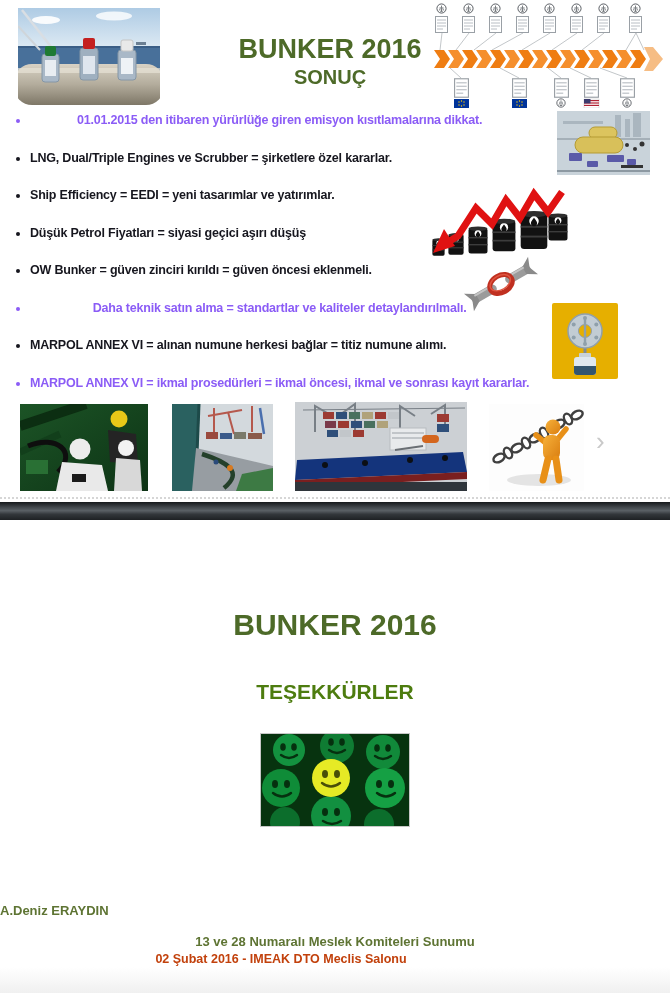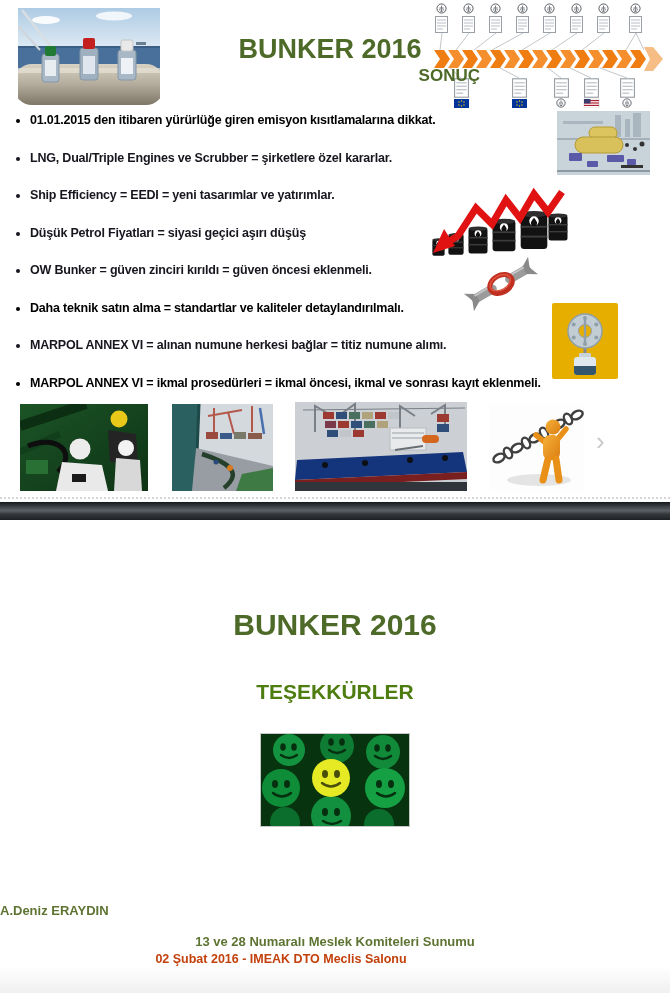--- a/index.html
+++ b/index.html
@@ -2,28 +2,28 @@
 <html><head>
 <meta charset="utf-8">
 <style>
   html,body{margin:0;padding:0;}
   .page{position:relative;width:670px;height:993px;background:#fff;overflow:hidden;
         font-family:"Liberation Sans", sans-serif;padding-left:31px;}
   
   .slide1{position:absolute;top:0;left:0;width:670px;height:500px;background:#fff;}
   .s1-title{position:absolute;top:34px;left:180px;width:300px;text-align:center;
             color:#4d6a28;font-weight:bold;font-size:27px;letter-spacing:0px;z-index:2;}
-  .s1-sub{position:absolute;top:66px;left:180px;width:300px;text-align:right;
-          color:#4d6a28;font-weight:bold;font-size:17px;z-index:2;}
+  .s1-sub{position:absolute;top:66px;left:180px;width:300px;text-align:center;
+          color:#4d6a28;font-weight:bold;font-size:20px;z-index:2;}
   ul.bullets{position:absolute;top:110px;left:14px;margin:0;padding:0 0 0 16px;
              list-style-type:disc;z-index:3;}
   ul.bullets li{font-weight:bold;font-size:12.5px;letter-spacing:-0.2px;
                 line-height:21px;margin-bottom:16.5px;white-space:nowrap;}
   ul.bullets li.dark{color:#16161e;}
-  ul.bullets li.red{color:#000000;}
+  ul.bullets li.red{color:#8b5cf6;text-align:center;}
   .img-abs{position:absolute;z-index:1;}
   .carousel-next{position:absolute;left:596px;top:428px;font-size:26px;color:#c9c9c9;
                  line-height:26px;z-index:2;cursor:pointer;background:none;border:none;padding:0;}
   .slide-sep-dots{position:absolute;top:497px;left:0;width:670px;height:0;
                   border-top:2px dotted #d6d6d6;z-index:1;}
   
   .divider{position:absolute;top:502px;left:0;width:670px;height:18px;z-index:4;
            background:linear-gradient(180deg,#15181b 0%,#43484d 30%,#5a6065 48%,#33373b 68%,#1e2124 100%);}
   
   .slide2{position:absolute;top:520px;left:0;width:670px;height:473px;background:#fff;}
@@ -213,21 +213,21 @@
     </div>
 
     <ul class="bullets">
         <li class="red">01.01.2015 den itibaren yürürlüğe giren emisyon kısıtlamalarına dikkat.</li>
         <li class="dark">LNG, Dual/Triple Engines ve Scrubber = şirketlere özel kararlar.</li>
         <li class="dark">Ship Efficiency = EEDI = yeni tasarımlar ve yatırımlar.</li>
         <li class="dark">Düşük Petrol Fiyatları = siyasi geçici aşırı düşüş</li>
         <li class="dark">OW Bunker = güven zinciri kırıldı = güven öncesi eklenmeli.</li>
         <li class="red">Daha teknik satın alma = standartlar ve kaliteler detaylandırılmalı.</li>
         <li class="dark">MARPOL ANNEX VI = alınan numune herkesi bağlar = titiz numune alımı.</li>
-        <li class="red">MARPOL ANNEX VI = ikmal prosedürleri = ikmal öncesi, ikmal ve sonrası kayıt eklenmeli.</li>
+        <li class="red">MARPOL ANNEX VI = ikmal prosedürleri = ikmal öncesi, ikmal ve sonrası kayıt kararlar.</li>
       </ul>
 
     <div class="img-abs" style="left:557px;top:111px;">
       <svg width="93" height="64" viewBox="0 0 93 64">
         <rect width="93" height="64" fill="#c9d3da"></rect>
         <g fill="#aab6bf">
             <rect x="58" y="4" width="6" height="22"></rect>
             <rect x="68" y="8" width="5" height="18"></rect>
             <rect x="76" y="2" width="8" height="24"></rect>
             <rect x="6" y="10" width="40" height="3"></rect>

